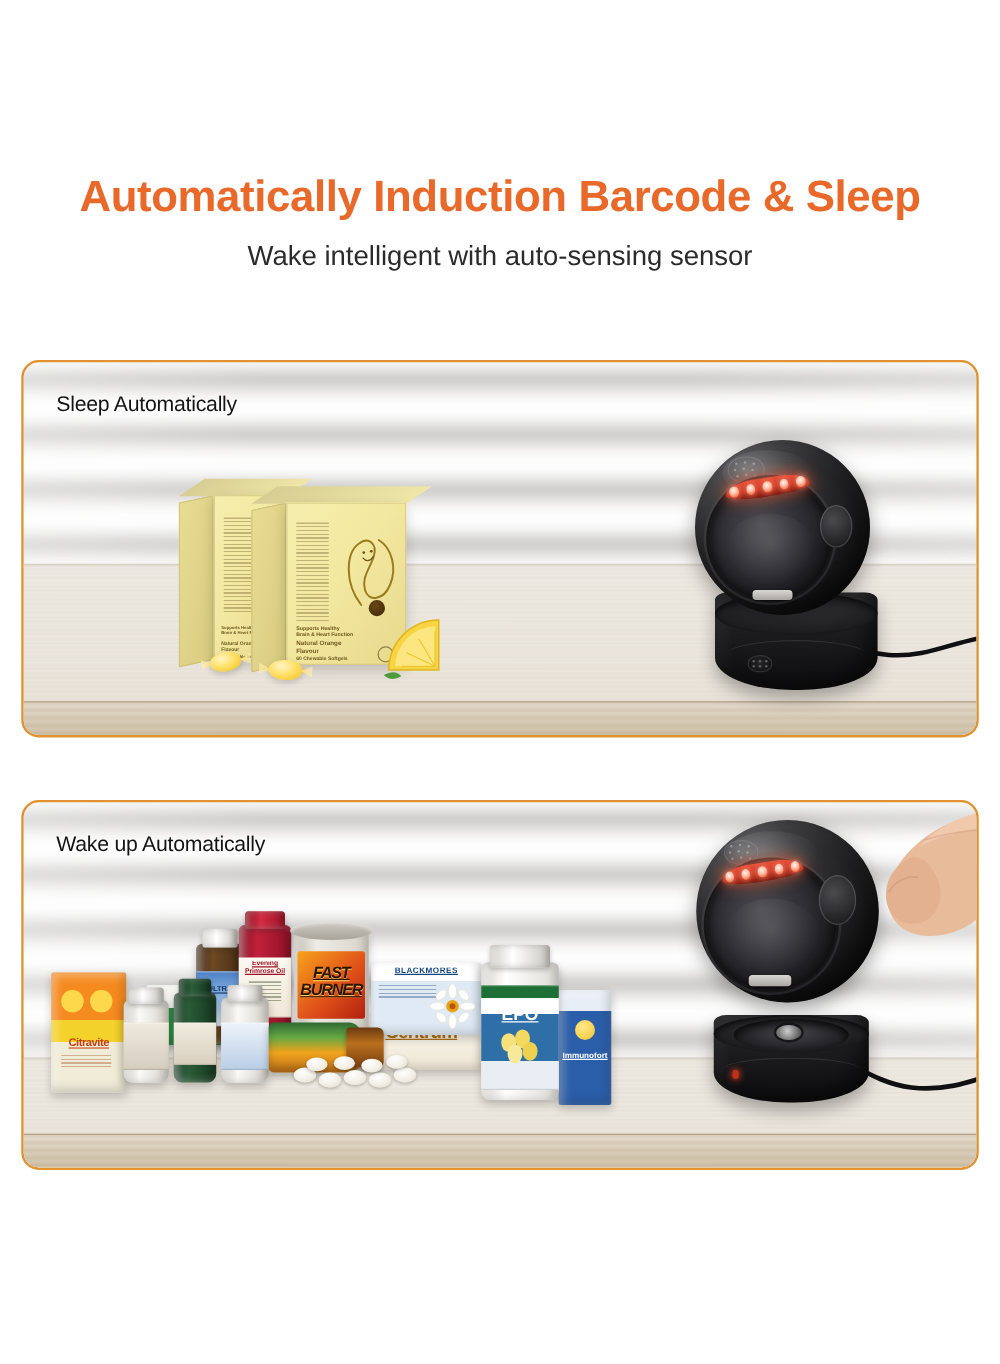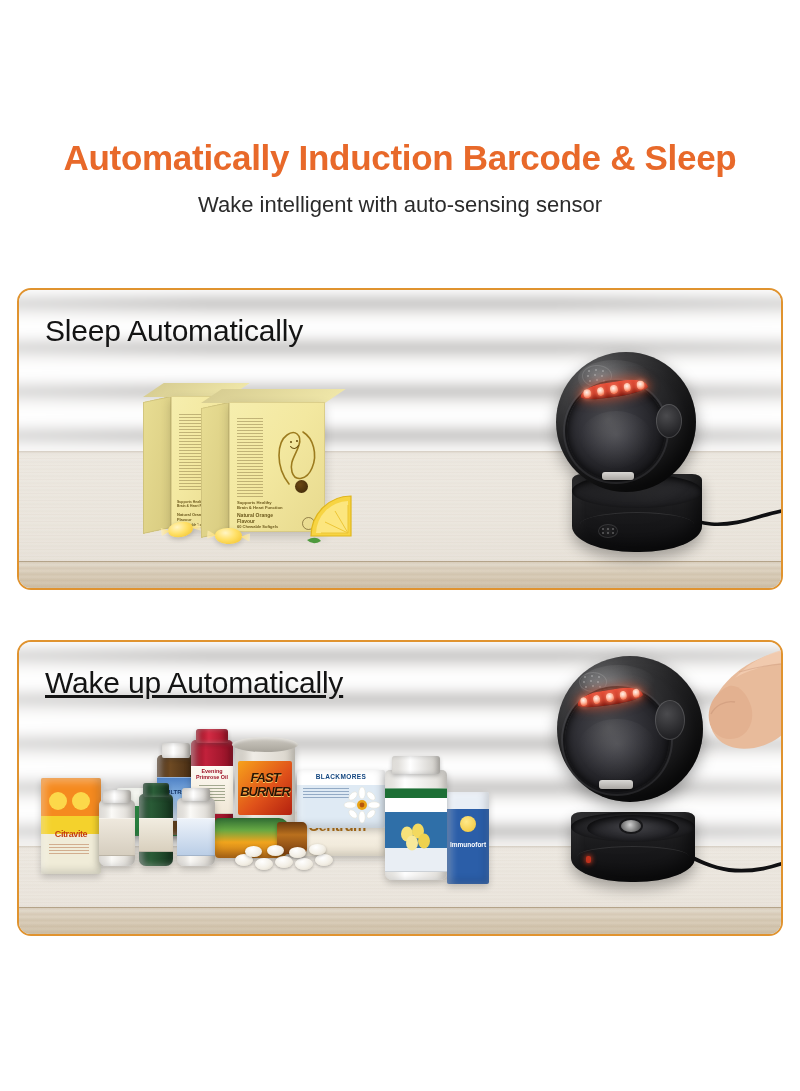--- a/index.html
+++ b/index.html
@@ -129,29 +129,29 @@
         rgba(168,145,112,0.02) 3px,
         rgba(168,145,112,0.18) 6px),
       linear-gradient(to bottom, #e5ddd0 0%, #ddd2c0 40%, #d2c4ad 100%);
     border-top: 1px solid rgba(150,130,102,0.45);
   }
   #panel-wake .table-top { height: 30%; }
   #panel-wake .blinds    { height: 72%; }
 
   .panel-label {
     position: absolute;
-    font-size: 30px;
+    font-size: 17px;
     font-weight: 400;
     color: #141414;
     letter-spacing: -0.2px;
     white-space: nowrap;
     z-index: 30;
   }
   #panel-sleep .panel-label { left: 26px; top: 24px; }
-  #panel-wake  .panel-label { left: 26px; top: 24px; text-decoration: underline; }
+  #panel-wake  .panel-label { left: 26px; top: 24px; }
 
   
   .scanner { position: absolute; z-index: 20; }
 
   .sphere {
     position: absolute;
     border-radius: 50%;
     background:
       radial-gradient(circle at 30% 20%, #5e5e60 0%, #3a3a3c 22%, #242426 48%, #131314 78%, #0b0b0c 100%);
     box-shadow: inset -6px -10px 22px rgba(0,0,0,0.65),
@@ -383,20 +383,21 @@
     box-shadow: inset -3px -3px 8px rgba(0,0,0,0.16), inset 3px 3px 8px rgba(255,255,255,0.4), 0 3px 7px rgba(0,0,0,0.2);
   }
   .prod-text {
     position: absolute;
     width: 100%;
     text-align: center;
     font-weight: 700;
     line-height: 1.05;
     white-space: nowrap;
     overflow: hidden;
+    text-decoration: underline;
   }
   .tablet {
     position: absolute;
     border-radius: 50%;
     background: radial-gradient(ellipse at 40% 30%, #ffffff 0%, #f3efe6 55%, #ddd6c6 100%);
     box-shadow: 0 1px 3px rgba(0,0,0,0.28);
     z-index: 19;
   }
   .hand { position: absolute; z-index: 22; }
 </style>
@@ -615,21 +616,21 @@
                     box-shadow:inset 0 -5px 8px rgba(0,0,0,.22), 0 3px 6px rgba(0,0,0,.25);"></div>
         <div style="position:absolute; left:62px; top:4px; width:30px; height:32px; border-radius:3px 5px 5px 3px;
                     background:linear-gradient(to bottom,#6b3a10,#b9701e 40%,#7a3f11 100%);
                     box-shadow:0 2px 4px rgba(0,0,0,.3);"></div>
       </div>
 
       <div class="prod" style="left:366px; top:128px; width:62px; height:110px; z-index:20;">
         <div class="bottle-body" style="background:linear-gradient(to right,#d5d2cc,#ffffff 32%,#dedbd5 100%);"></div>
         <div class="bottle-cap" style="top:-14px; height:18px; background:linear-gradient(to right,#d2cfc9,#ffffff 38%,#c9c6c0 100%);"></div>
         <div class="label-band" style="top:18px; height:84px; background:linear-gradient(to bottom,#1d6f35 0 12%,#ffffff 12% 28%,#2f6fa8 28% 72%,#e9eef4 72% 100%);"></div>
-        <div class="prod-text" style="top:34px; font-size:10px; color:#ffffff;text-align:center;">EPO</div>
+        <div class="prod-text" style="top:34px; font-size:14px; color:#ffffff;text-align:center;">EPO</div>
         <svg style="position:absolute; left:12px; top:52px;" width="38" height="30" viewBox="0 0 38 30">
           <ellipse cx="10" cy="12" rx="6" ry="7.5" fill="#f6e27a"></ellipse>
           <ellipse cx="21" cy="9" rx="6" ry="7.5" fill="#f3d95f"></ellipse>
           <ellipse cx="15" cy="21" rx="6" ry="7.5" fill="#f8e99a"></ellipse>
           <ellipse cx="27" cy="19" rx="6" ry="7.5" fill="#eed24f"></ellipse>
         </svg>
       </div>
 
       <div class="prod" style="left:428px; top:150px; width:42px; height:92px; z-index:15;">
         <div class="box-card" style="background:linear-gradient(to bottom,#e8eef6 0 18%,#2b5ea8 18% 100%);"></div>

